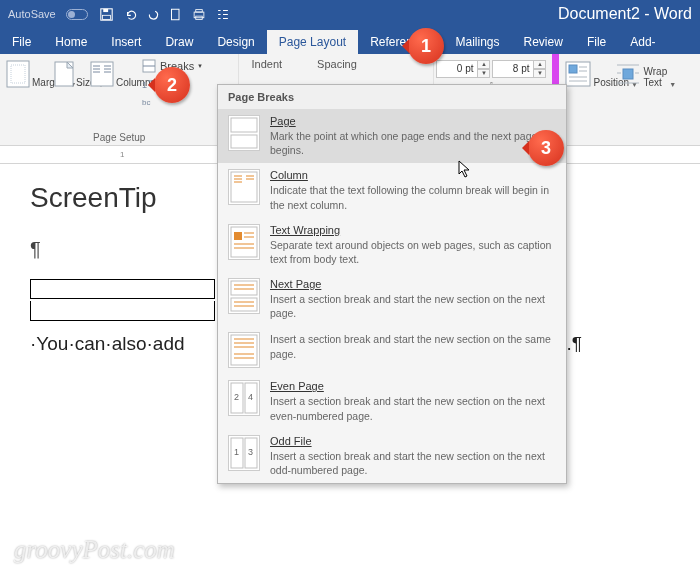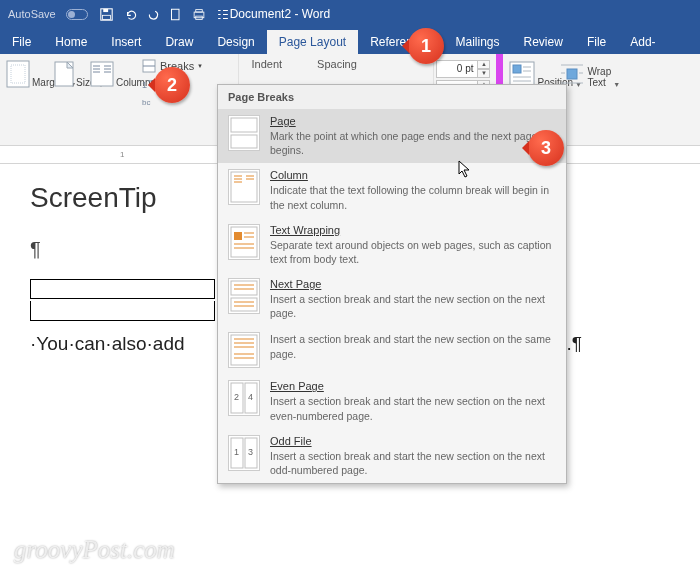--- a/index.html
+++ b/index.html
@@ -5,41 +5,41 @@
 * { box-sizing: border-box; margin: 0; padding: 0; font-family: "Segoe UI", Arial, sans-serif; }
 body { width: 700px; height: 572px; background: #fff; overflow: hidden; position: relative; }
 
 
 .titlebar { height: 28px; background: #2b579a; display: flex; align-items: center; color: #fff; font-size: 11px; padding: 0 8px; }
 .titlebar .autosave { color: #d0d8e8; margin-right: 4px; }
 .titlebar .toggle { width: 22px; height: 11px; border: 1px solid #9bb0d4; border-radius: 6px; margin: 0 6px; position: relative; }
 .titlebar .toggle::after { content: ""; position: absolute; width: 7px; height: 7px; border-radius: 50%; background: #9bb0d4; left: 1px; top: 1px; }
 .titlebar .icons { display: flex; gap: 10px; align-items: center; margin-left: 6px; }
 .titlebar .qat-icon svg { display: block; }
-.titlebar .doc-title { flex: 1; text-align: left; color: #fff; font-size: 12px; }
+.titlebar .doc-title { flex: 1; text-align: right; color: #fff; font-size: 16px; }
 
 
 .tabs { height: 26px; background: #2b579a; display: flex; align-items: flex-end; color: #fff; font-size: 12px; }
 .tab { padding: 5px 12px 5px; cursor: pointer; }
 .tab.active { background: #f3f3f3; color: #2b579a; }
 
 
 .ribbon { height: 92px; background: #f3f3f3; border-bottom: 1px solid #d4d4d4; display: flex; position: relative; }
 .group { border-right: 1px solid #e1e1e1; padding: 4px 6px 2px; display: flex; flex-direction: column; }
 .group-body { display: flex; gap: 6px; flex: 1; align-items: flex-start; }
 .group-label { text-align: center; font-size: 10px; color: #666; padding-top: 2px; }
 .bigbtn { width: 42px; display: flex; flex-direction: row; align-items: flex-end; gap: 2px; font-size: 10px; color: #444; padding-top: 2px; }
 .bigbtn .ico { width: 28px; height: 28px; display: flex; align-items: center; justify-content: center; }
 .bigbtn .arrow { font-size: 7px; color: #666; }
 
 .smallrow { display: flex; flex-direction: column; gap: 2px; font-size: 11px; color: #444; }
 .smallbtn { display: flex; align-items: center; gap: 4px; padding: 1px 4px; cursor: pointer; }
 .smallbtn .mini-ico { width: 14px; height: 14px; display: flex; align-items: center; justify-content: center; }
 
-.indent-spacing { display: flex; flex-direction: column; gap: 2px; padding-top: 2px; }
+.indent-spacing { display: flex; flex-direction: row; gap: 2px; padding-top: 2px; }
 .is-header { display: flex; gap: 35px; font-size: 11px; color: #555; padding-left: 6px; }
 .spinner { display: flex; align-items: center; height: 18px; font-size: 10px; }
 .spinner .val { background: #fff; border: 1px solid #c5c5c5; width: 42px; height: 18px; padding: 0 4px; text-align: right; line-height: 16px; color: #333; }
 .spinner .arrows { width: 12px; display: flex; flex-direction: column; }
 .spinner .arrows span { height: 9px; border: 1px solid #c5c5c5; border-left: none; font-size: 6px; text-align: center; line-height: 7px; color: #555; background: #f7f7f7; }
 
 .bigbtn.right { width: 44px; }
 .launcher { font-size: 9px; color: #888; padding-left: 4px; }
 
 
@@ -197,20 +197,21 @@
         <div class="smallbtn">
           <span class="mini-ico">
               <svg width="14" height="14">
                 <text x="0" y="10" font-size="8" fill="#7a8aa0">bc</text>
               </svg>
             </span>
           <span style="visibility:hidden">Hyphenation</span>
         </div>
       </div>
     </div>
+    <div class="group-label">Page Setup</div>
   </div>
 
   <div class="group" style="width:195px">
     <div class="is-header">
       <span>Indent</span>
       <span>Spacing</span>
     </div>
   </div>
 
   <div class="group" style="border-right:none;padding-left:2px">

